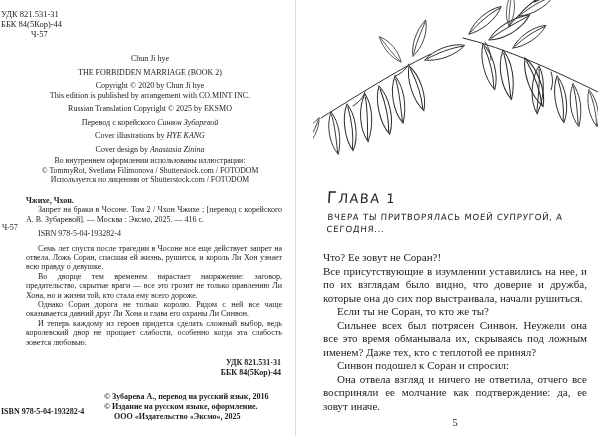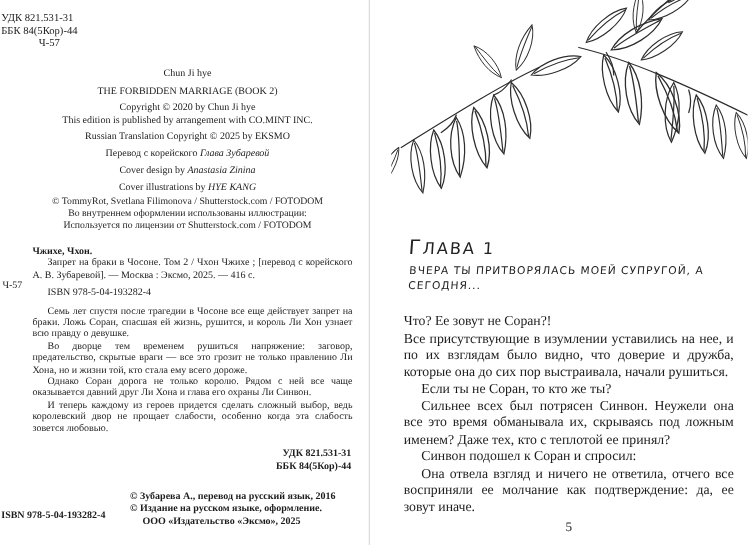--- a/index.html
+++ b/index.html
@@ -71,40 +71,40 @@
     </div>
 
     <div class="cpy-block">
       <div class="cpy-line">Chun Ji hye</div>
       <div class="cpy-line">THE FORBIDDEN MARRIAGE (BOOK 2)</div>
       <div class="cpy-pair">
         <div>Copyright © 2020 by Chun Ji hye</div>
         <div>This edition is published by arrangement with CO.MINT INC.</div>
       </div>
       <div class="cpy-line">Russian Translation Copyright © 2025 by EKSMO</div>
-      <div class="cpy-line"><span>Перевод с корейского </span><span class="it">Глава Зубаревой</span></div>
+      <div class="cpy-line"><span>Перевод с корейского </span><span class="it">Синвон Зубаревой</span></div>
+      <div class="cpy-line"><span>Cover illustrations by </span><span class="it">HYE KANG</span></div>
       <div class="cpy-line"><span>Cover design by </span><span class="it">Anastasia Zinina</span></div>
-      <div class="cpy-line"><span>Cover illustrations by </span><span class="it">HYE KANG</span></div>
     </div>
 
     <div class="illu-credit">
+      <div>Во внутреннем оформлении использованы иллюстрации:</div>
       <div>© TommyRot, Svetlana Filimonova / Shutterstock.com / FOTODOM</div>
-      <div>Во внутреннем оформлении использованы иллюстрации:</div>
       <div>Используется по лицензии от Shutterstock.com / FOTODOM</div>
     </div>
 
     <div class="margin-code">Ч-57</div>
 
     <div class="catalog">
       <div class="cat-author">Чжихе, Чхон.</div>
       <p class="cat-desc">Запрет на браки в Чосоне. Том 2 / Чхон Чжихе ; [перевод с корейского А. В. Зубаревой]. — Москва : Эксмо, 2025. — 416 с.</p>
       <div class="cat-isbn">ISBN 978-5-04-193282-4</div>
       <div class="annotation">
-        <p>Семь лет спустя после трагедии в Чосоне все еще действует запрет на браки. Ложь Соран, спасшая ей жизнь, рушится, и король Ли Хон узнает всю правду о девушке.</p>
-        <p>Во дворце тем временем рушиться напряжение: заговор, предательство, скрытые враги — все это грозит не только правлению Ли Хона, но и жизни той, кто стала ему всего дороже.</p>
+        <p>Семь лет спустя после трагедии в Чосоне все еще действует запрет на отвела. Ложь Соран, спасшая ей жизнь, рушится, и король Ли Хон узнает всю правду о девушке.</p>
+        <p>Во дворце тем временем нарастает напряжение: заговор, предательство, скрытые враги — все это грозит не только правлению Ли Хона, но и жизни той, кто стала ему всего дороже.</p>
         <p>Однако Соран дорога не только королю. Рядом с ней все чаще оказывается давний друг Ли Хона и глава его охраны Ли Синвон.</p>
         <p>И теперь каждому из героев придется сделать сложный выбор, ведь королевский двор не прощает слабости, особенно когда эта слабость зовется любовью.</p>
       </div>
     </div>
 
     <div class="bottom-codes">
       <div>УДК 821.531-31</div>
       <div>ББК 84(5Кор)-44</div>
     </div>
 

